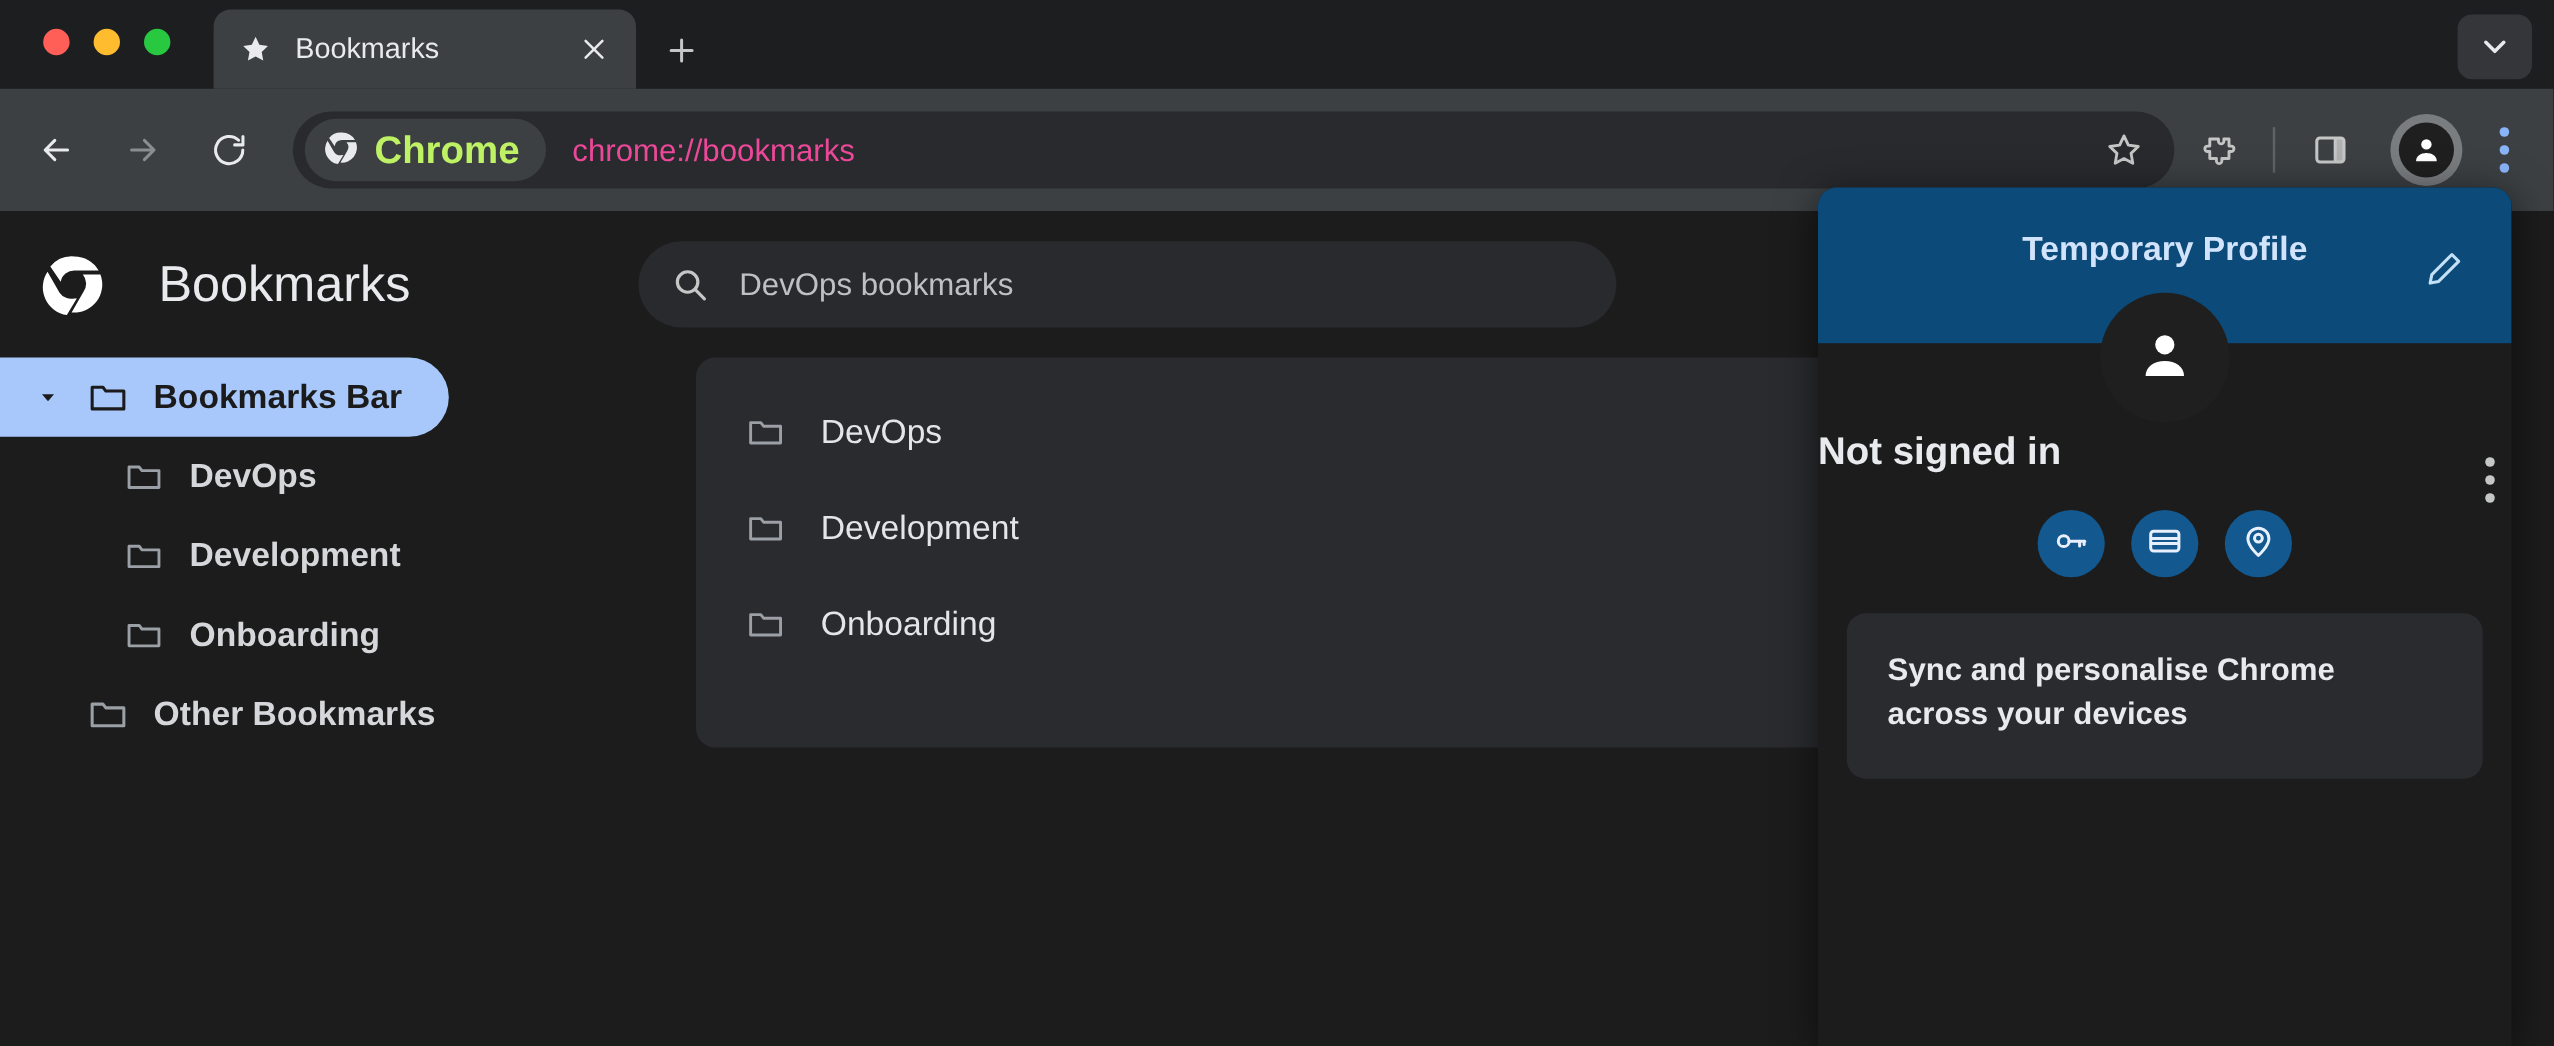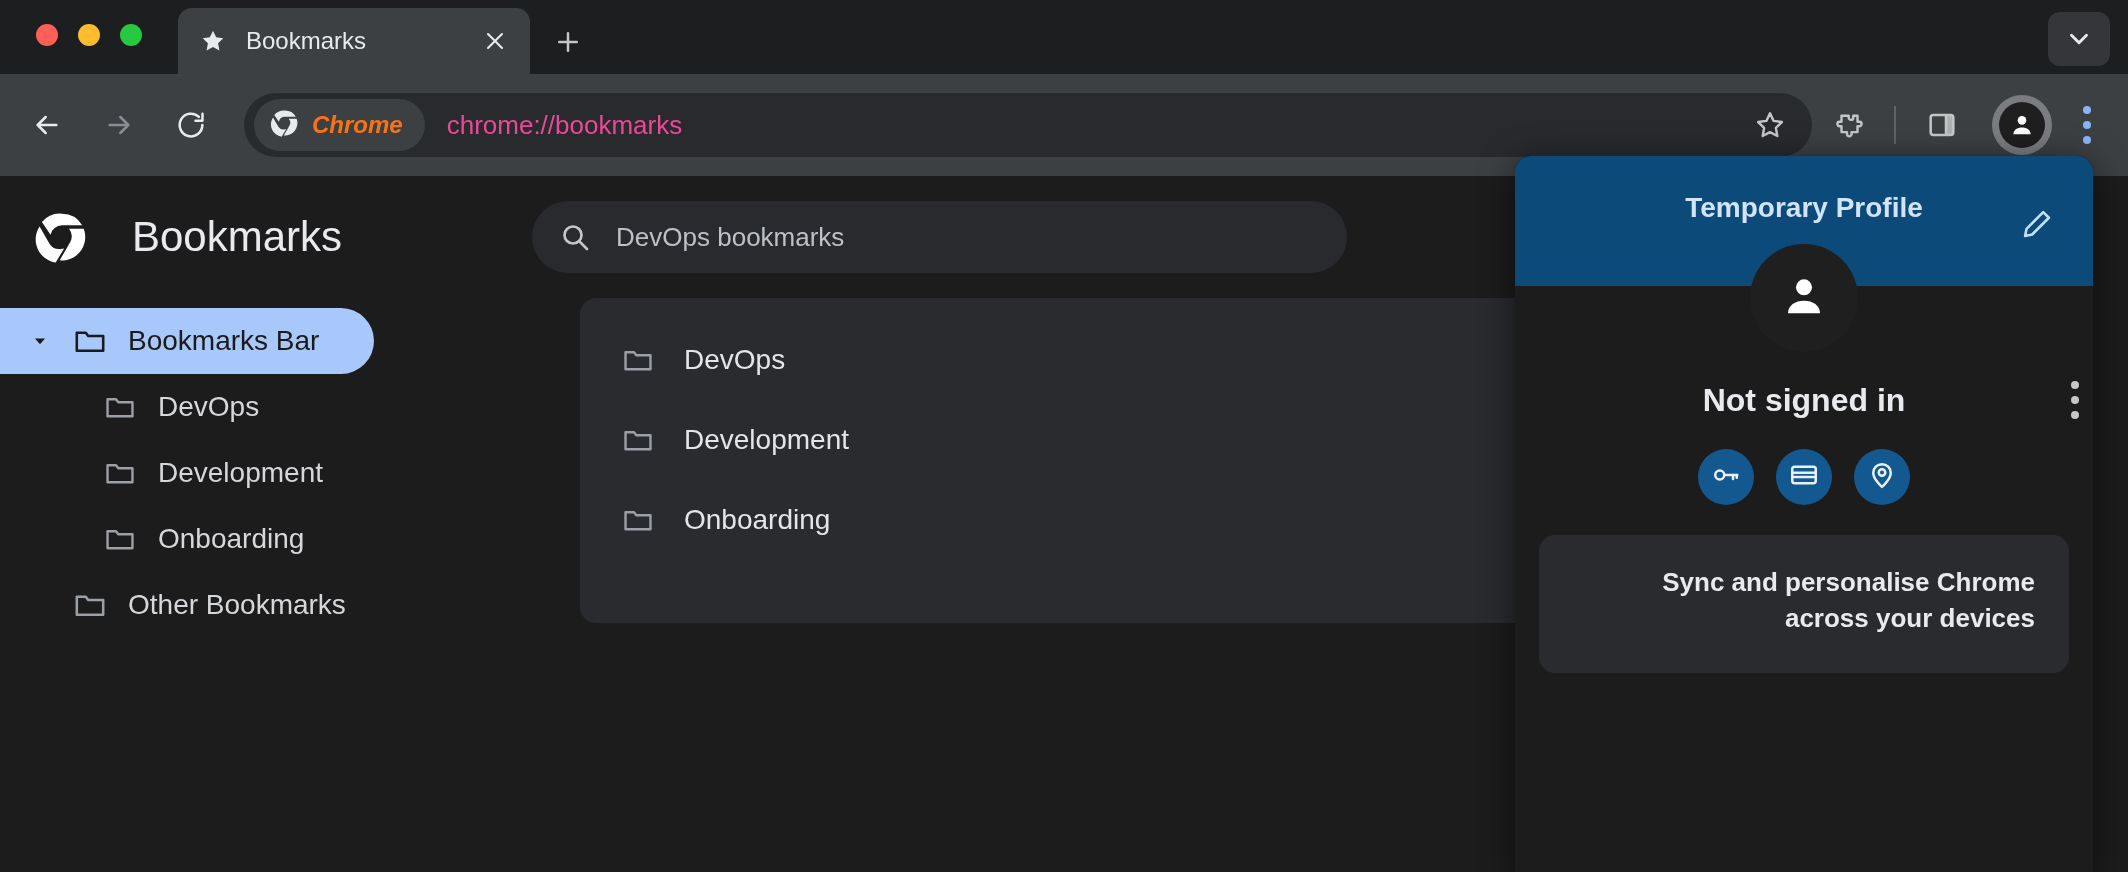--- a/index.html
+++ b/index.html
@@ -137,25 +137,24 @@
     height: 52px;
     border-radius: 26px;
     background: #3c4043;
     display: flex;
     align-items: center;
     padding: 0 22px 0 16px;
     gap: 12px;
     flex: 0 0 auto;
   }
   .chrome-chip .label {
-    font-size: 24px;
+    font-size: 32px;
     font-weight: bold;
-    color: #f97316;
+    color: #bef264;
     white-space: nowrap;
-    font-style: italic;
   }
 
   .omnibox-url {
     margin-left: 22px;
     font-size: 26px;
     color: #ec4899;
     white-space: nowrap;
     overflow: hidden;
     text-overflow: ellipsis;
     flex: 1 1 auto;
@@ -278,24 +277,25 @@
     display: flex; flex-direction: column;
     align-items: center; justify-content: center;
     gap: 7px;
     z-index: 5;
   }
   .page-kebab i { width: 8px; height: 8px; border-radius: 50%; background: #c4c7c5; display: block; }
 
   
   .sidebar {
     position: absolute;
-    top: 132px; left: 0;
+    top: 122px; left: 0;
     width: 580px;
     bottom: 0;
     padding-top: 0;
+    font-weight: bold;
   }
 
   .tree-row {
     display: flex;
     align-items: center;
     height: 66px;
     font-size: 28px;
     color: #d5d7da;
     border-radius: 0 33px 33px 0;
     white-space: nowrap;
@@ -396,22 +396,22 @@
     left: 50%;
     margin-left: -54px;
     width: 108px; height: 108px;
     border-radius: 50%;
     background: #1f1f1f;
     display: flex; align-items: center; justify-content: center;
     color: #ffffff;
   }
 
   .pp-status {
-    margin-top: 96px;
-    text-align: center;
+    margin-top: 72px;
+    text-align: left;
     font-size: 32px;
     font-weight: bold;
     color: #e8eaed;
   }
 
   .pp-actions {
     margin-top: 30px;
     display: flex;
     justify-content: center;
     gap: 22px;
@@ -424,21 +424,21 @@
     color: #e8f0fe;
   }
 
   .pp-sync-card {
     margin: 30px 24px 0 24px;
     background: #2a2b2e;
     border-radius: 16px;
     padding: 30px 26px 36px 26px;
   }
   .pp-sync-text {
-    text-align: right;
+    text-align: left;
     font-size: 26px;
     font-weight: bold;
     line-height: 1.38;
     color: #e8eaed;
     padding: 0 8px;
   }
   .pp-sync-btn {
     margin: 26px auto 0 auto;
     width: 454px;
     height: 62px;

